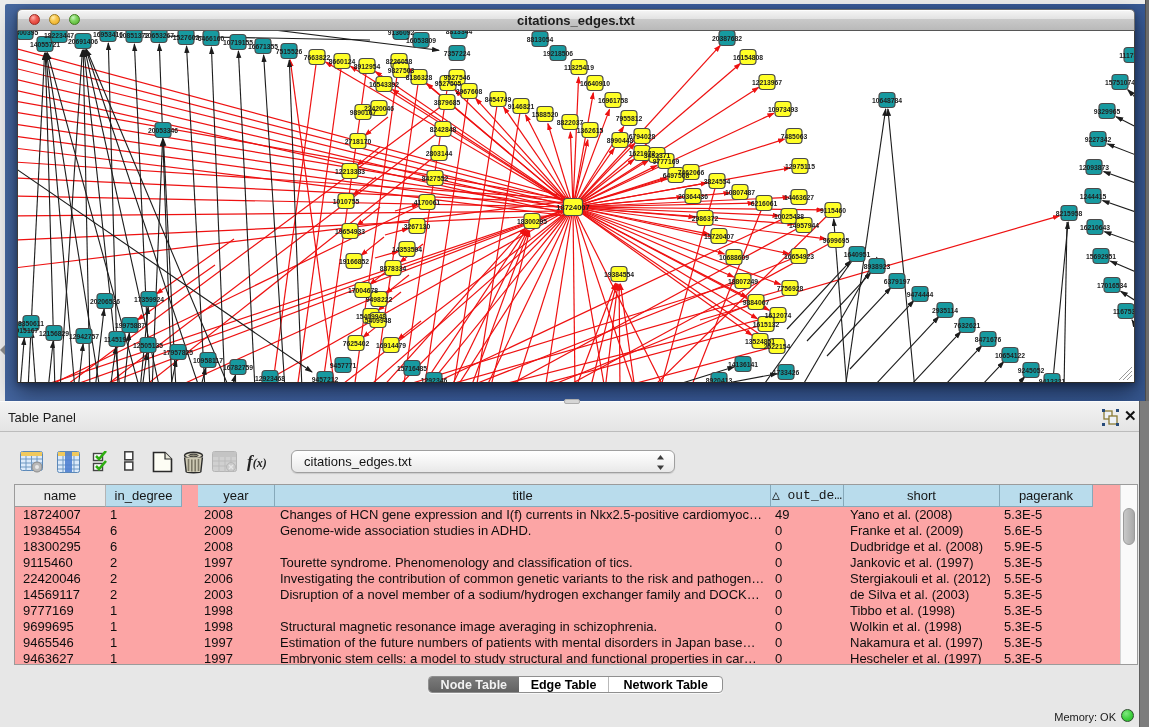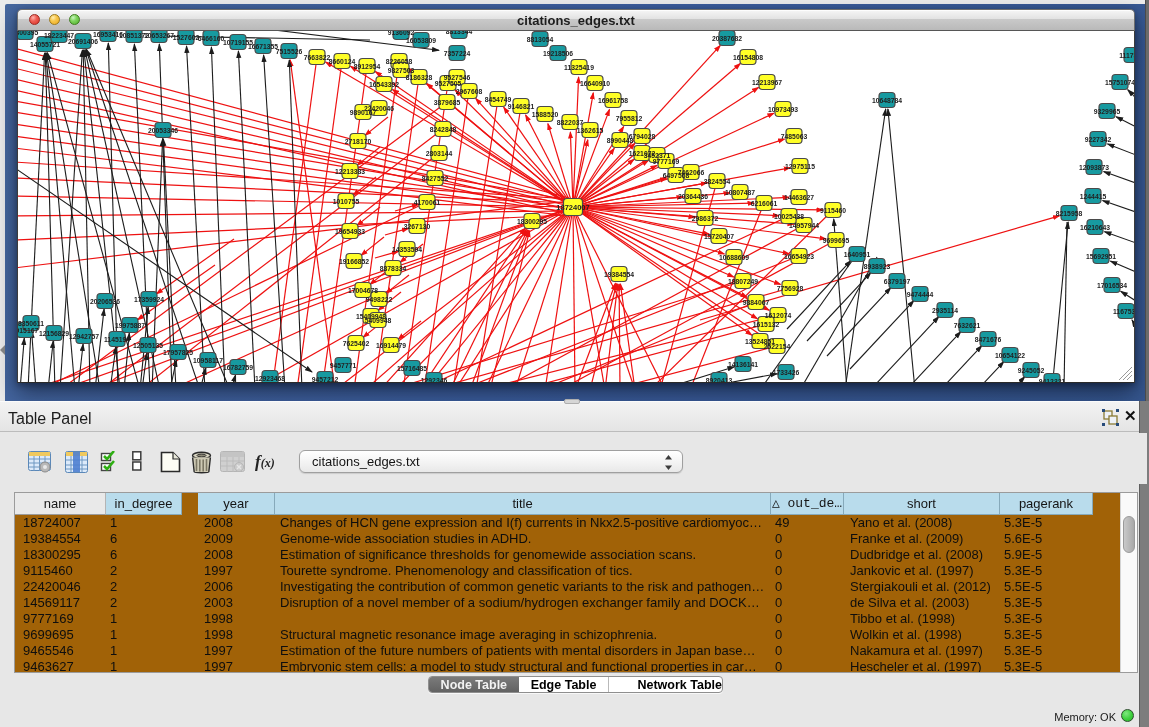--- a/index.html
+++ b/index.html
@@ -22,34 +22,34 @@
 #tl-y { left:31px; background:radial-gradient(circle at 35% 30%, #ffeeb0 0%, #f7c64b 40%, #eda920 100%); border:0.5px solid #9d7a1e; }
 #tl-g { left:51px; background:radial-gradient(circle at 35% 30%, #c8f4c0 0%, #7fd45e 40%, #4fae29 100%); border:0.5px solid #3f7d20; }
 #content { position:absolute; left:0; top:22px; width:1118px; height:352px; background:#ffffff;
   border-left:1px solid #3c3c3c; border-right:1px solid #3c3c3c; border-bottom:1px solid #2a2a2a; overflow:hidden; }
 #graph { position:absolute; left:0; top:0; }
 
 
 #tpanel { position:absolute; left:0; top:401px; width:1149px; height:326px; background:#e7e7e7; }
 #tp-head { position:absolute; left:0; top:0; width:1139px; height:31px;
   background:linear-gradient(#f3f3f3,#e4e4e4); border-bottom:1px solid #bcbcbc; border-top:1px solid #fbfbfb; }
-#tp-head .t { position:absolute; left:8px; top:8px; font-size:16px; color:#1c1c1c; }
+#tp-head .t { position:absolute; left:8px; top:8px; font-size:13px; color:#1c1c1c; }
 #notch { position:absolute; left:564px; top:-3px; width:16px; height:5px; background:#d6d6d6; border:1px solid #aeaeae; border-radius:2px; }
 #fl-ico { position:absolute; left:1102px; top:7px; width:17px; height:17px; }
 #x-ico { position:absolute; left:1124px; top:5px; font-size:15px; font-weight:700; color:#111; }
 #rstrip-bot { position:absolute; left:1139px; top:0px; width:10px; height:326px; background:#7d7d7d; border-left:1px solid #5f5f5f; }
 
-#toolbar { position:absolute; left:8px; top:32px; width:1139px; height:51px; background:#e7e7e7; }
+#toolbar { position:absolute; left:0; top:32px; width:1139px; height:51px; background:#e7e7e7; }
 .tbico { position:absolute; top:18px; }
 #combo { position:absolute; left:291px; top:17px; width:384px; height:23px; border:1px solid #9f9f9f; border-radius:6px;
   background:linear-gradient(#ffffff,#f2f2f2 60%,#e8e8e8); box-shadow:0 1px 1px rgba(0,0,0,0.12);
   font-size:13px; color:#141414; line-height:21px; padding-left:12px; }
 #combo .arr { position:absolute; right:9px; top:0px; height:23px; }
 
-#tablebox { position:absolute; left:14px; top:83px; width:1124px; height:181px; background:#a16207; border:1px solid #9b9b9b; overflow:hidden;margin-top:8px; }
+#tablebox { position:absolute; left:14px; top:83px; width:1124px; height:181px; background:#fca5a5; border:1px solid #9b9b9b; overflow:hidden; }
 #thead { position:absolute; left:0; top:0; width:1106px; height:22px; font-size:13px; color:#151515; }
 #thead .h { position:absolute; top:0; height:22px; line-height:21px; text-align:center; }
 #thead .hb { background:#b9dcec; border-right:1px solid #86a9ba; border-bottom:1px solid #86a9ba; }
 #thead .h0 { left:0; width:87px; background:#e9e9e9; border-right:1px solid #b4b4b4; border-bottom:1px solid #9b9b9b; }
 #tbody { position:absolute; left:0; top:22px; width:1106px; height:158px; font-size:13px; color:#0e0e0e; }
 .tr { position:relative; height:16px; line-height:16px; white-space:nowrap; }
 .tr div { position:absolute; top:0; overflow:hidden; }
 .c0 { left:8px;  width:80px; }
 .c1 { left:95px; width:84px; }
 .c2 { left:189px; width:68px; }
@@ -59,21 +59,21 @@
 .c6 { left:989px; width:100px; }
 #vscroll { position:absolute; right:0; top:0; width:17px; height:179px; background:#fafafa; border-left:1px solid #d4d4d4; }
 #vthumb { position:absolute; left:2px; top:23px; width:12px; height:37px; background:linear-gradient(90deg,#c9c9c9,#a8a8a8); border:1px solid #9a9a9a; border-radius:6px; }
 
 #tabs { position:absolute; left:428px; top:275px; width:295px; height:17px; border:1px solid #8f8f8f; border-radius:4px;
   background:#ffffff; font-size:12.5px; font-weight:bold; display:flex; overflow:hidden; box-shadow:0 1px 0 rgba(255,255,255,0.7); }
 #tabs div { text-align:center; line-height:16px; color:#000000; }
 #tabs .sel { background:linear-gradient(#7b7b7b,#626262); color:#f2f2f2; }
 #tabs .s1 { width:90px; }
 #tabs .s2 { width:91px; border-right:1px solid #b9b9b9; }
-#tabs .s3 { width:113px;text-align:right; }
+#tabs .s3 { width:113px; }
 
 #status { position:absolute; right:33px; top:310px; height:14px; font-size:11px; color:#1a1a1a; }
 #memdot { position:absolute; left:100%; margin-left:5px; top:-2px; width:13px; height:13px; border-radius:50%;
   background:radial-gradient(circle at 38% 32%, #7fe87f 0%, #3dcf3d 55%, #27b427 100%); border:1px solid #2c4f2c; }
 </style></head>
 <body>
 <div id="page">
   <div id="topbg"></div>
   <svg style="position:absolute;left:0px;top:345px;" width="6" height="10">
       <path d="M5 0 L0 5 L5 10 z" fill="#8a8a8a"></path>
@@ -681,21 +681,20 @@
             <div class="c2">2009</div>
             <div class="c3">Genome‑wide association studies in ADHD.</div>
             <div class="c4">0</div>
             <div class="c5">Franke et al. (2009)</div>
             <div class="c6">5.6E‑5</div>
           </div>
 <div class="tr">
             <div class="c0">18300295</div>
             <div class="c1">6</div>
             <div class="c2">2008</div>
-            <div class="c3">Estimation of significance thresholds for genomewide association scans.</div>
             <div class="c4">0</div>
             <div class="c5">Dudbridge et al. (2008)</div>
             <div class="c6">5.9E‑5</div>
           </div>
 <div class="tr">
             <div class="c0">9115460</div>
             <div class="c1">2</div>
             <div class="c2">1997</div>
             <div class="c3">Tourette syndrome. Phenomenology and classification of tics.</div>
             <div class="c4">0</div>

